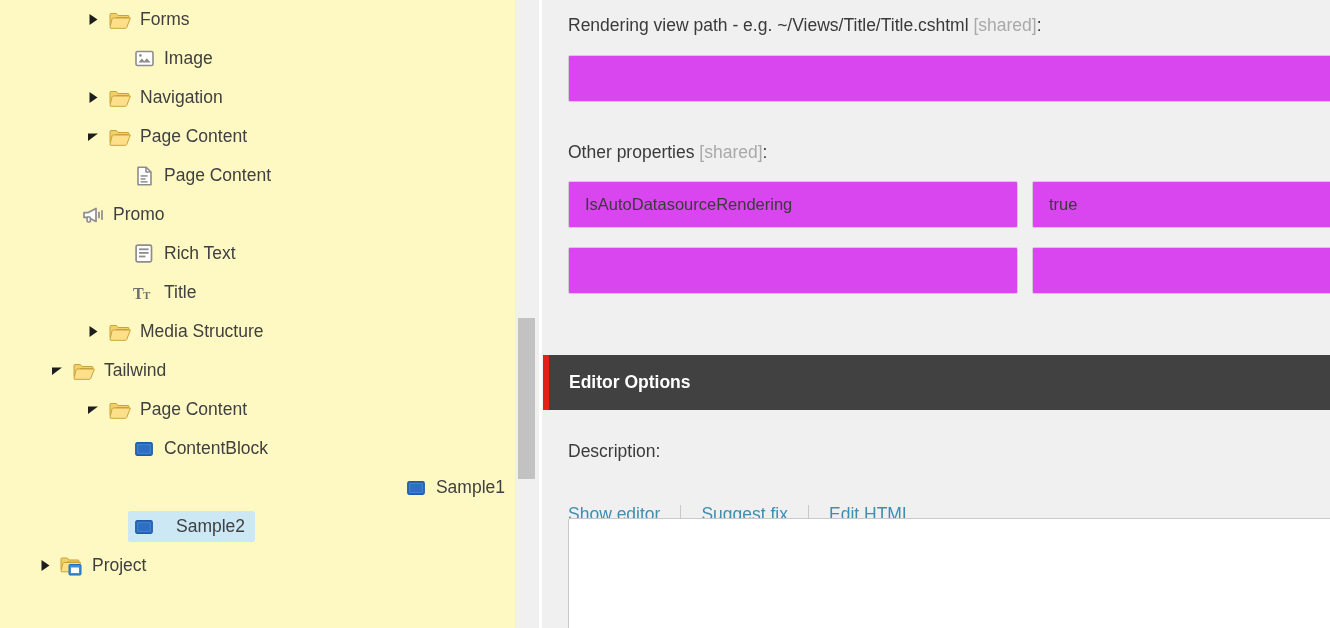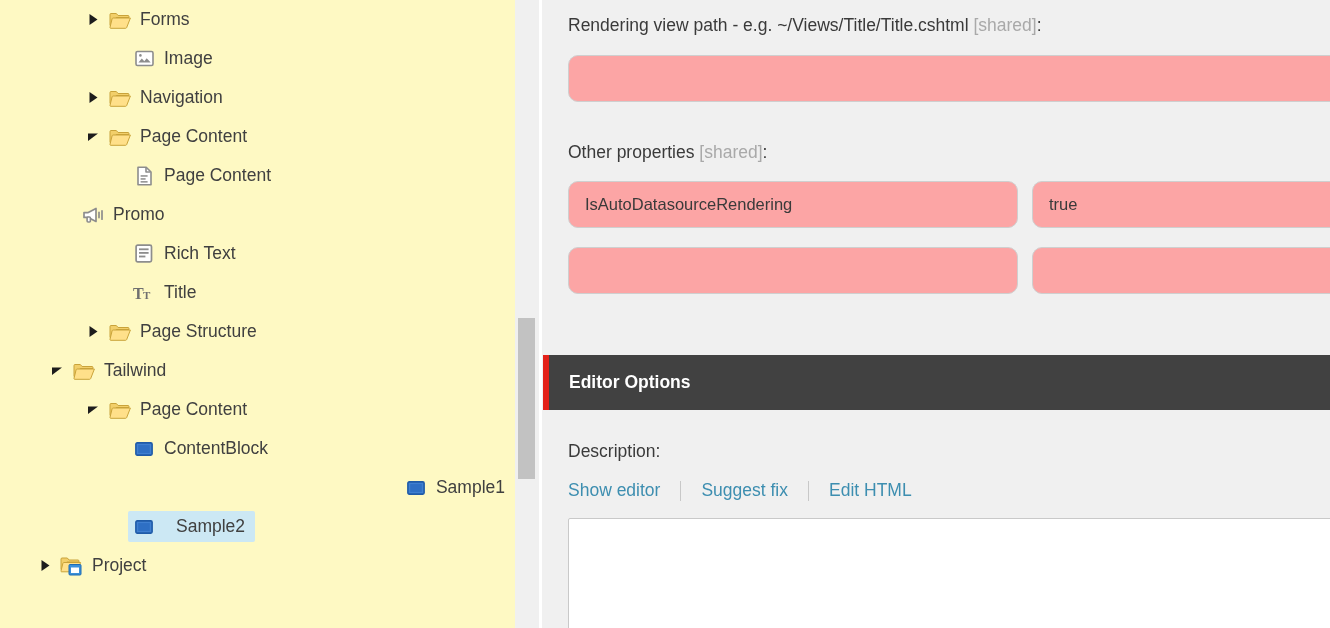--- a/index.html
+++ b/index.html
@@ -103,23 +103,23 @@
     white-space: nowrap;
     line-height: 1;
   }
   .field-label .shared {
     color: #a9a9a9;
   }
   .field-label .colon { color: #3a3a3a; }
 
   .txt-input {
     position: absolute;
-    background: #fca5a5;
+    background: #d946ef;
     border: 1px solid #cfcfcf;
-    border-radius: 10px;
+    border-radius: 2px;
     font-family: "Liberation Sans", sans-serif;
     font-size: 16.5px;
     color: #3a3a3a;
     padding: 0 16px;
     outline: none;
   }
   .txt-input::placeholder { color: #b0b0b0; }
 
   .section-header {
     position: absolute;
@@ -304,21 +304,21 @@
               <path d="M1.5 1L9.5 6.5 1.5 12z" fill="#1d1d1d"></path>
             </svg>
           </span>
           <span class="hit">
             <span class="node-icon">
               <svg width="22" height="20" viewBox="0 0 22 20">
                 <path d="M1 4.5c0-.6.4-1 1-1h5.3l1.8 2H19c.6 0 1 .4 1 1v1H7.2L3.5 16H2c-.6 0-1-.4-1-1z" fill="#f2cf6a" stroke="#c9a33a" stroke-width="1"></path>
                 <path d="M4.2 8h17.2l-3.7 9.5c-.2.5-.6.8-1.1.8H1.6c-.5 0-.8-.5-.6-1L3.1 8.8c.2-.5.6-.8 1.1-.8z" fill="#ffe08a" stroke="#c9a33a" stroke-width="1"></path>
               </svg>
             </span>
-            <span class="node-label">Page Structure</span>
+            <span class="node-label">Media Structure</span>
           </span>
         </div>
         <div class="tree-row" style="padding-left: 46px;">
           <span class="twisty">
             <svg width="13" height="11" viewBox="0 0 13 11">
               <path d="M1 2.5h10L1 10z" fill="#1d1d1d"></path>
             </svg>
           </span>
           <span class="hit">
             <span class="node-icon">
@@ -426,21 +426,21 @@
     <input class="txt-input" type="text" style="left: 26px; top: 247px; width: 450px; height: 47px;" value="">
     <input class="txt-input" type="text" style="left: 490px; top: 247px; width: 450px; height: 47px;" value="">
 
     <div class="section-header" style="left:1px; top:355px; width:860px; height:55px;">
       <span class="accent"></span>
       <span class="section-title">Editor Options</span>
     </div>
 
     <div class="field-label" style="left:26px; top:443px;">Description:</div>
 
-    <div class="link-row" style="left:26px; top:480px;">
+    <div class="link-row" style="left:26px; top:504px;">
       <a href="#">Show editor</a>
       <span class="link-sep"></span>
       <a href="#">Suggest fix</a>
       <span class="link-sep"></span>
       <a href="#">Edit HTML</a>
     </div>
 
     <textarea class="big-textarea" style="left: 26px; top: 518px; width: 790px; height: 200px;" placeholder=""></textarea>
   </div>
 </div>

